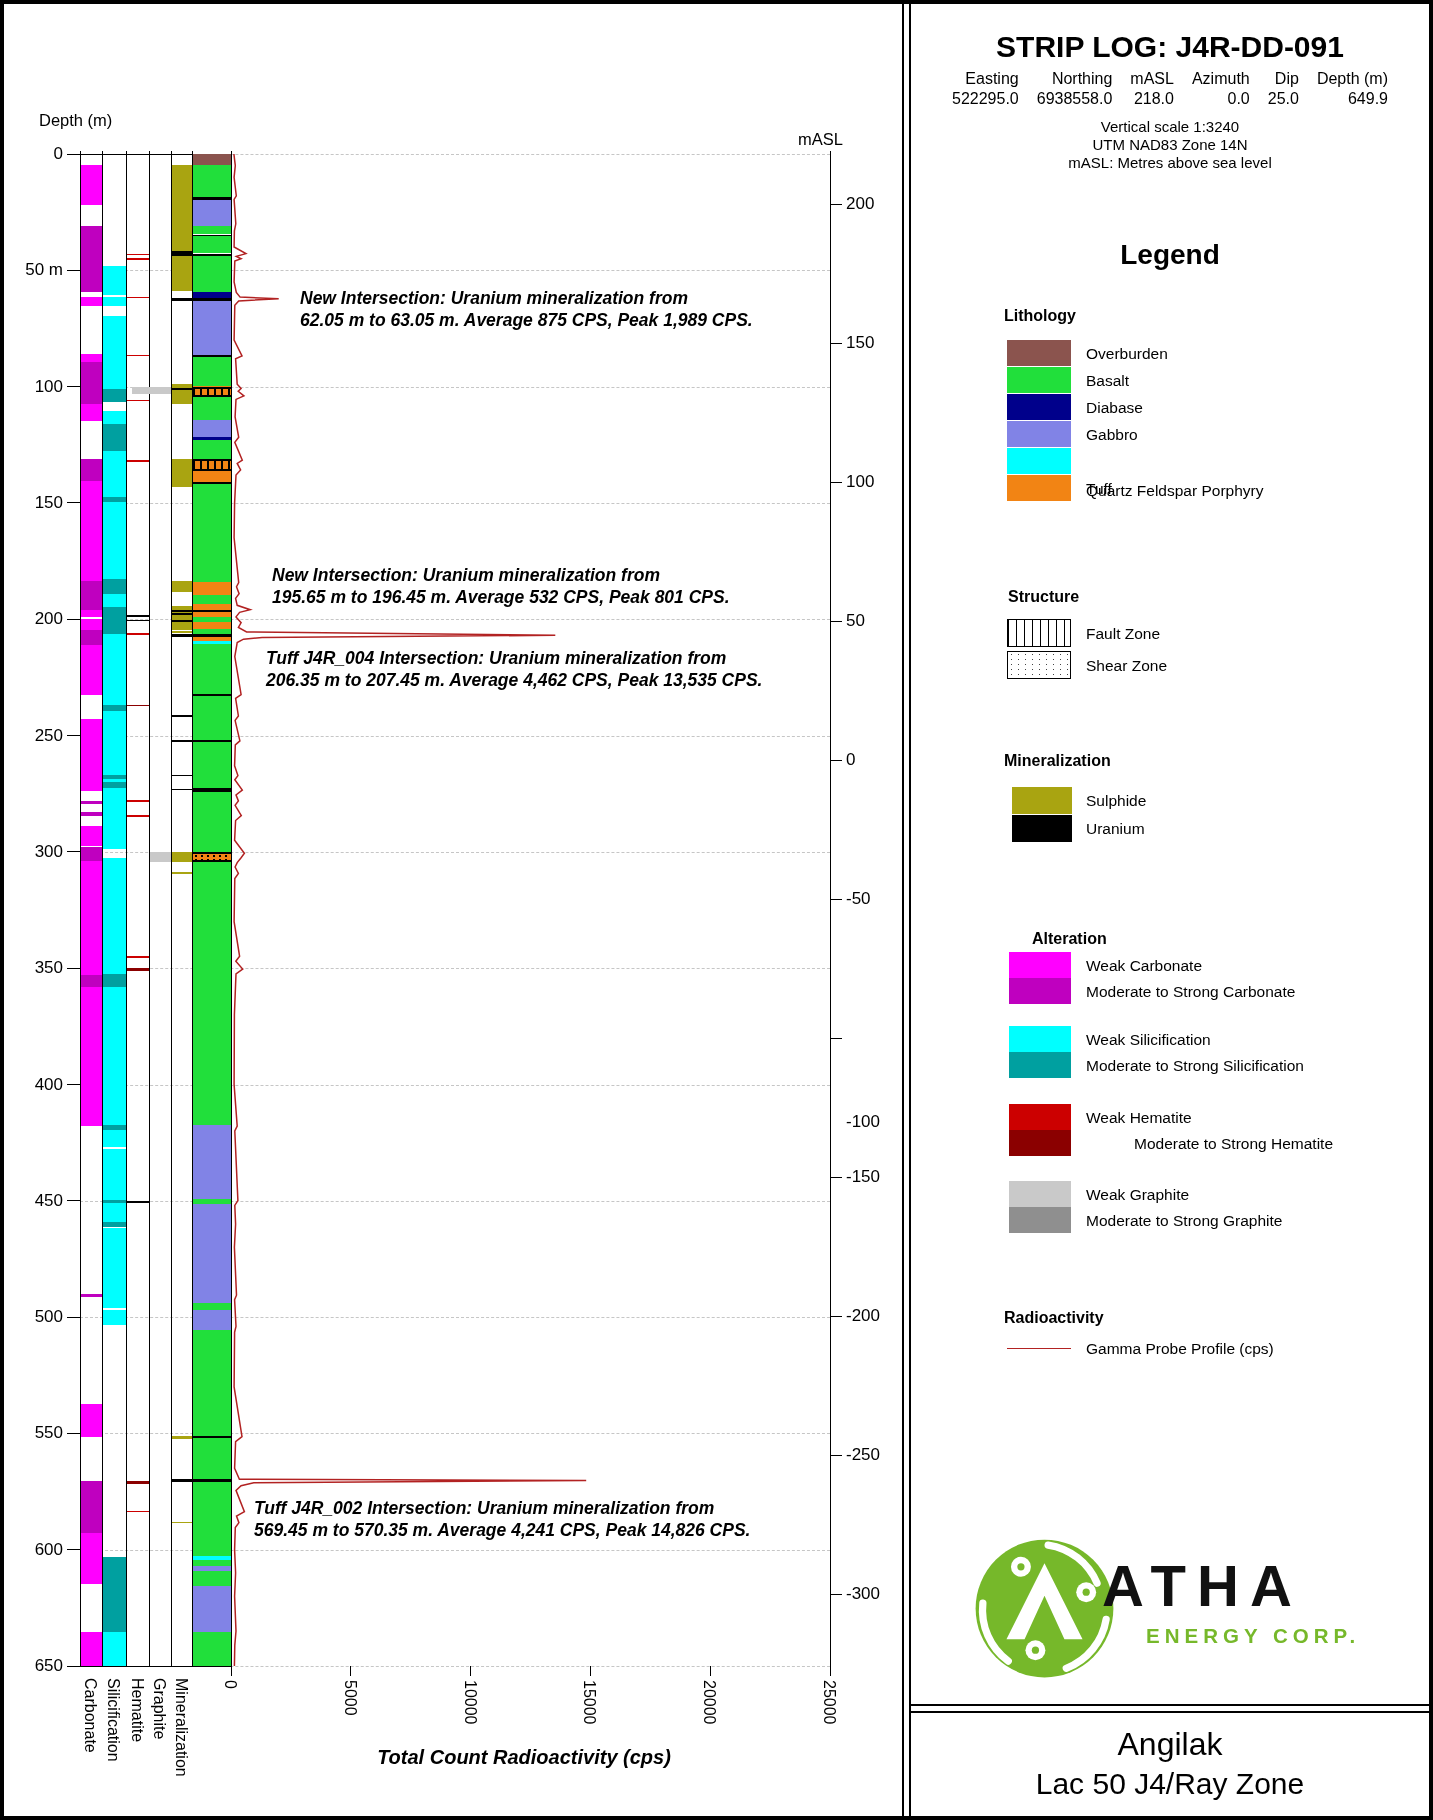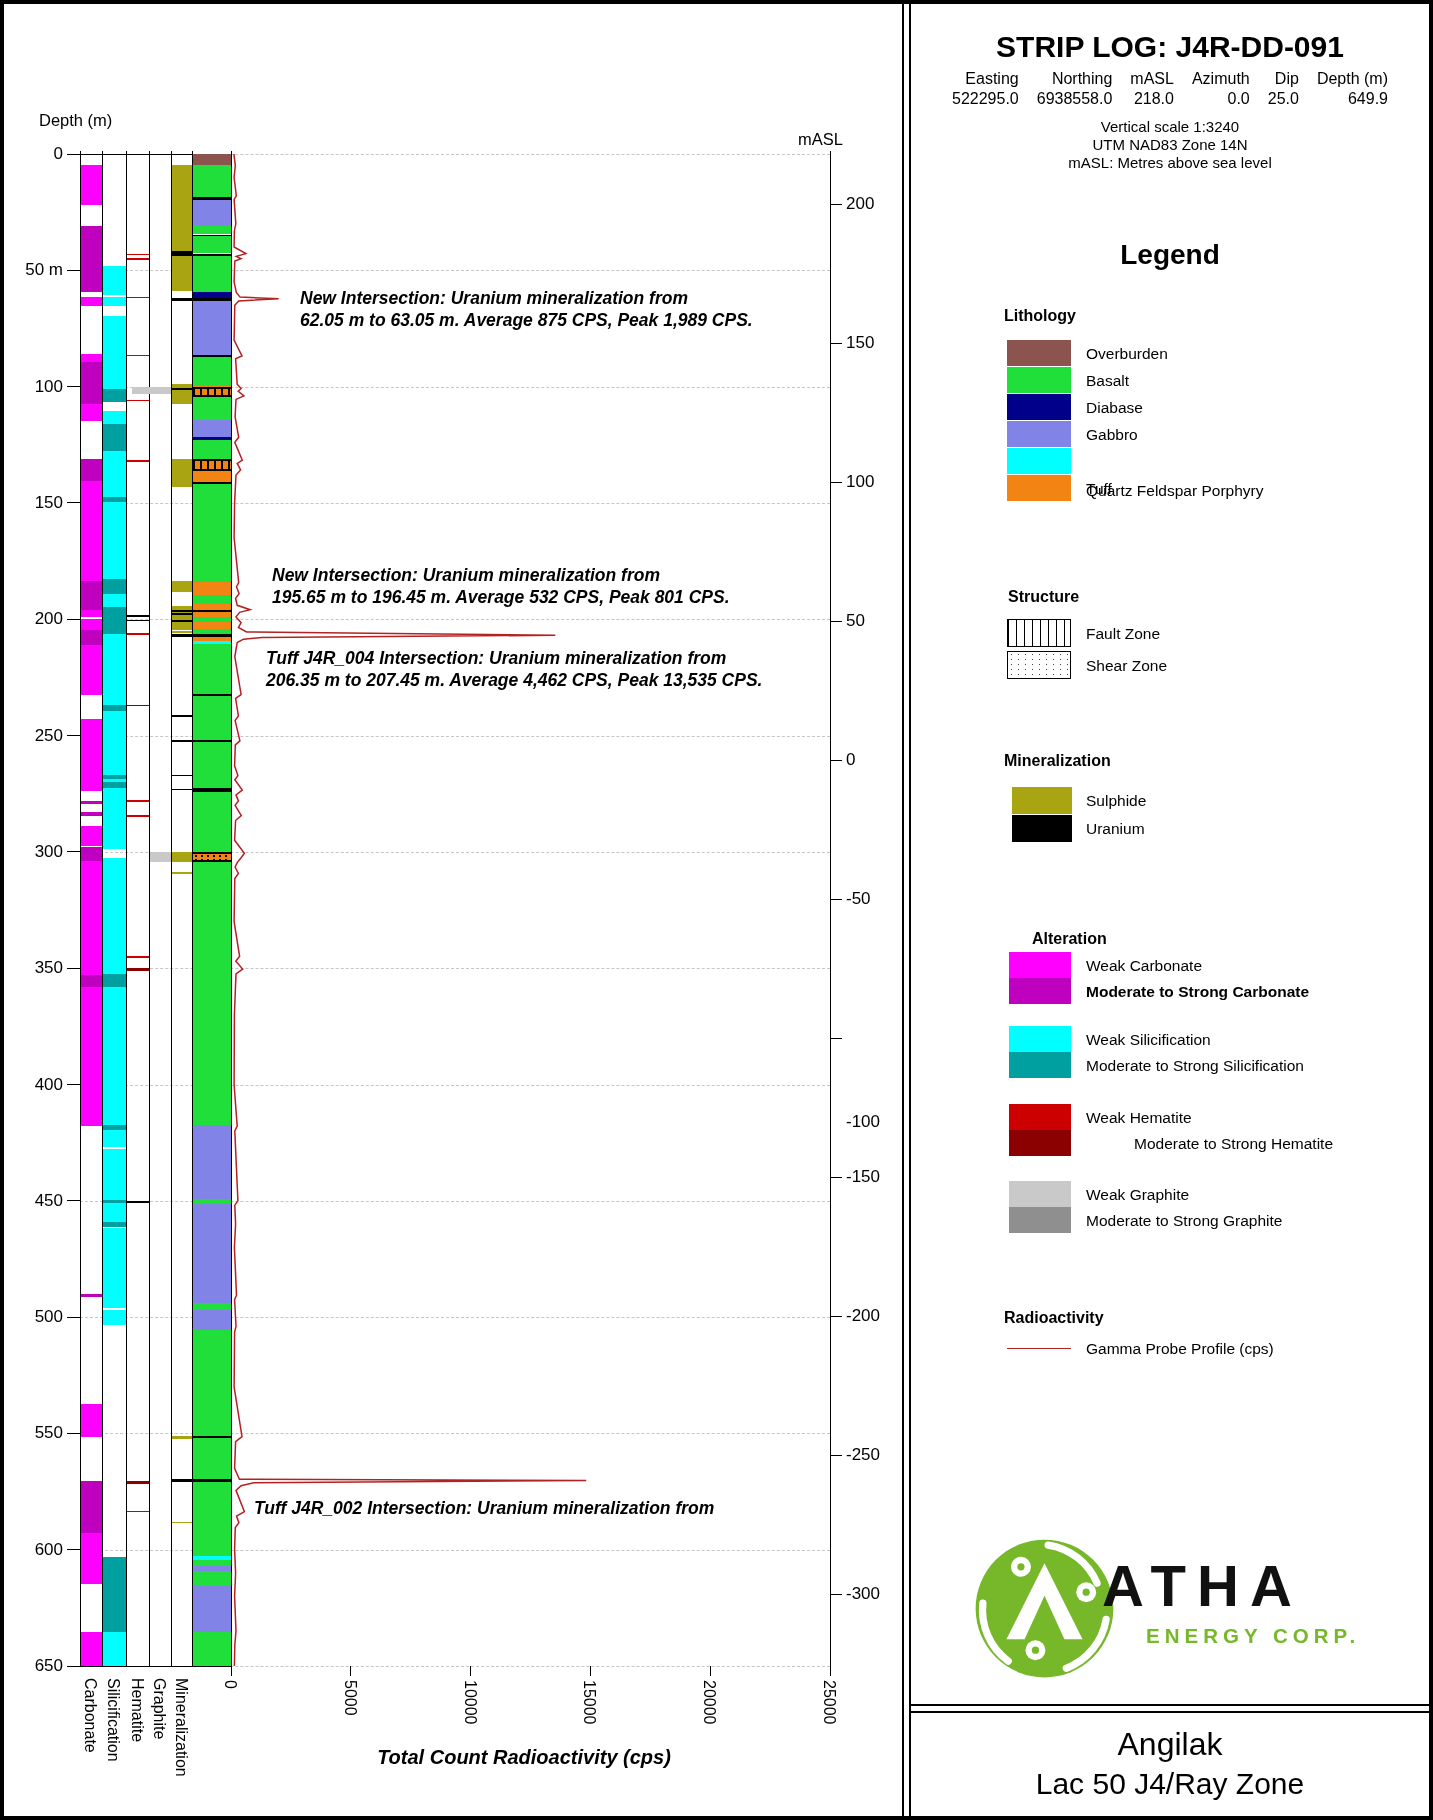--- a/index.html
+++ b/index.html
@@ -316,20 +316,21 @@
       <div class="annotation" style="left:268px;top:560px;">
         <div>New Intersection: Uranium mineralization from</div>
         <div>195.65 m to 196.45 m. Average 532 CPS, Peak 801 CPS.</div>
       </div>
       <div class="annotation" style="left:262px;top:643px;">
         <div>Tuff J4R_004 Intersection: Uranium mineralization from</div>
         <div>206.35 m to 207.45 m. Average 4,462 CPS, Peak 13,535 CPS.</div>
       </div>
       <div class="annotation" style="left:250px;top:1493px;">
         <div>Tuff J4R_002 Intersection: Uranium mineralization from</div>
+        <div>569.45 m to 570.35 m. Average 4,241 CPS, Peak 14,826 CPS.</div>
       </div>
     </div>
 
   <div class="vline" style="left:898px;top:0;height:1812px;width:2px;"></div>
   <div class="vline" style="left:905px;top:0;height:1812px;width:2px;"></div>
 
   <div class="panel-title" style="left:1166px;top:26px;">STRIP LOG: J4R-DD-091</div>
 
   <div id="info-fields" class="abs" style="left:1166px;top:66px;transform:translateX(-50%);white-space:nowrap;text-align:center;"><div class="info-field"><div class="lab">Easting</div><div class="val">522295.0</div></div><div class="info-field"><div class="lab">Northing</div><div class="val">6938558.0</div></div><div class="info-field"><div class="lab">mASL</div><div class="val">218.0</div></div><div class="info-field"><div class="lab">Azimuth</div><div class="val">0.0</div></div><div class="info-field"><div class="lab">Dip</div><div class="val">25.0</div></div><div class="info-field"><div class="lab">Depth (m)</div><div class="val">649.9</div></div></div>
 
@@ -360,21 +361,21 @@
       <div class="sw-label" style="left:1082px;top:653px;position:absolute;">Shear Zone</div>
       <div class="sec-heading" style="left:1000px;top:748px;position:absolute;">Mineralization</div>
       <div class="swatch" style="left:1008px;top:783px;width:60px;height:27px;position:absolute;background:#A9A411;"></div>
       <div class="sw-label" style="left:1082px;top:788px;position:absolute;">Sulphide</div>
       <div class="swatch" style="left:1008px;top:811px;width:60px;height:27px;position:absolute;background:#000000;"></div>
       <div class="sw-label" style="left:1082px;top:816px;position:absolute;">Uranium</div>
       <div class="sec-heading" style="left:1004px;top:926px;position:absolute;margin-left:24px;">Alteration</div>
       <div class="swatch" style="left:1005px;top:948px;width:62px;height:26px;position:absolute;background:#FF00FF;"></div>
       <div class="swatch" style="left:1005px;top:974px;width:62px;height:26px;position:absolute;background:#BF00BF;"></div>
       <div class="sw-label" style="left:1082px;top:953px;position:absolute;">Weak Carbonate</div>
-      <div class="sw-label" style="left:1082px;top:979px;position:absolute;font-weight:bold;">Moderate to Strong Carbonate</div>
+      <div class="sw-label" style="left:1082px;top:979px;position:absolute;">Moderate to Strong Carbonate</div>
       <div class="swatch" style="left:1005px;top:1022px;width:62px;height:26px;position:absolute;background:#00FFFF;"></div>
       <div class="swatch" style="left:1005px;top:1048px;width:62px;height:26px;position:absolute;background:#00A0A0;"></div>
       <div class="sw-label" style="left:1082px;top:1027px;position:absolute;">Weak Silicification</div>
       <div class="sw-label" style="left:1082px;top:1053px;position:absolute;">Moderate to Strong Silicification</div>
       <div class="swatch" style="left:1005px;top:1100px;width:62px;height:26px;position:absolute;background:#CC0000;"></div>
       <div class="swatch" style="left:1005px;top:1126px;width:62px;height:26px;position:absolute;background:#8B0000;"></div>
       <div class="sw-label" style="left:1082px;top:1105px;position:absolute;">Weak Hematite</div>
       <div class="sw-label" style="left:1082px;top:1131px;position:absolute;margin-left:48px;">Moderate to Strong Hematite</div>
       <div class="swatch" style="left:1005px;top:1177px;width:62px;height:26px;position:absolute;background:#C9C9C9;"></div>
       <div class="swatch" style="left:1005px;top:1203px;width:62px;height:26px;position:absolute;background:#8F8F8F;"></div>

